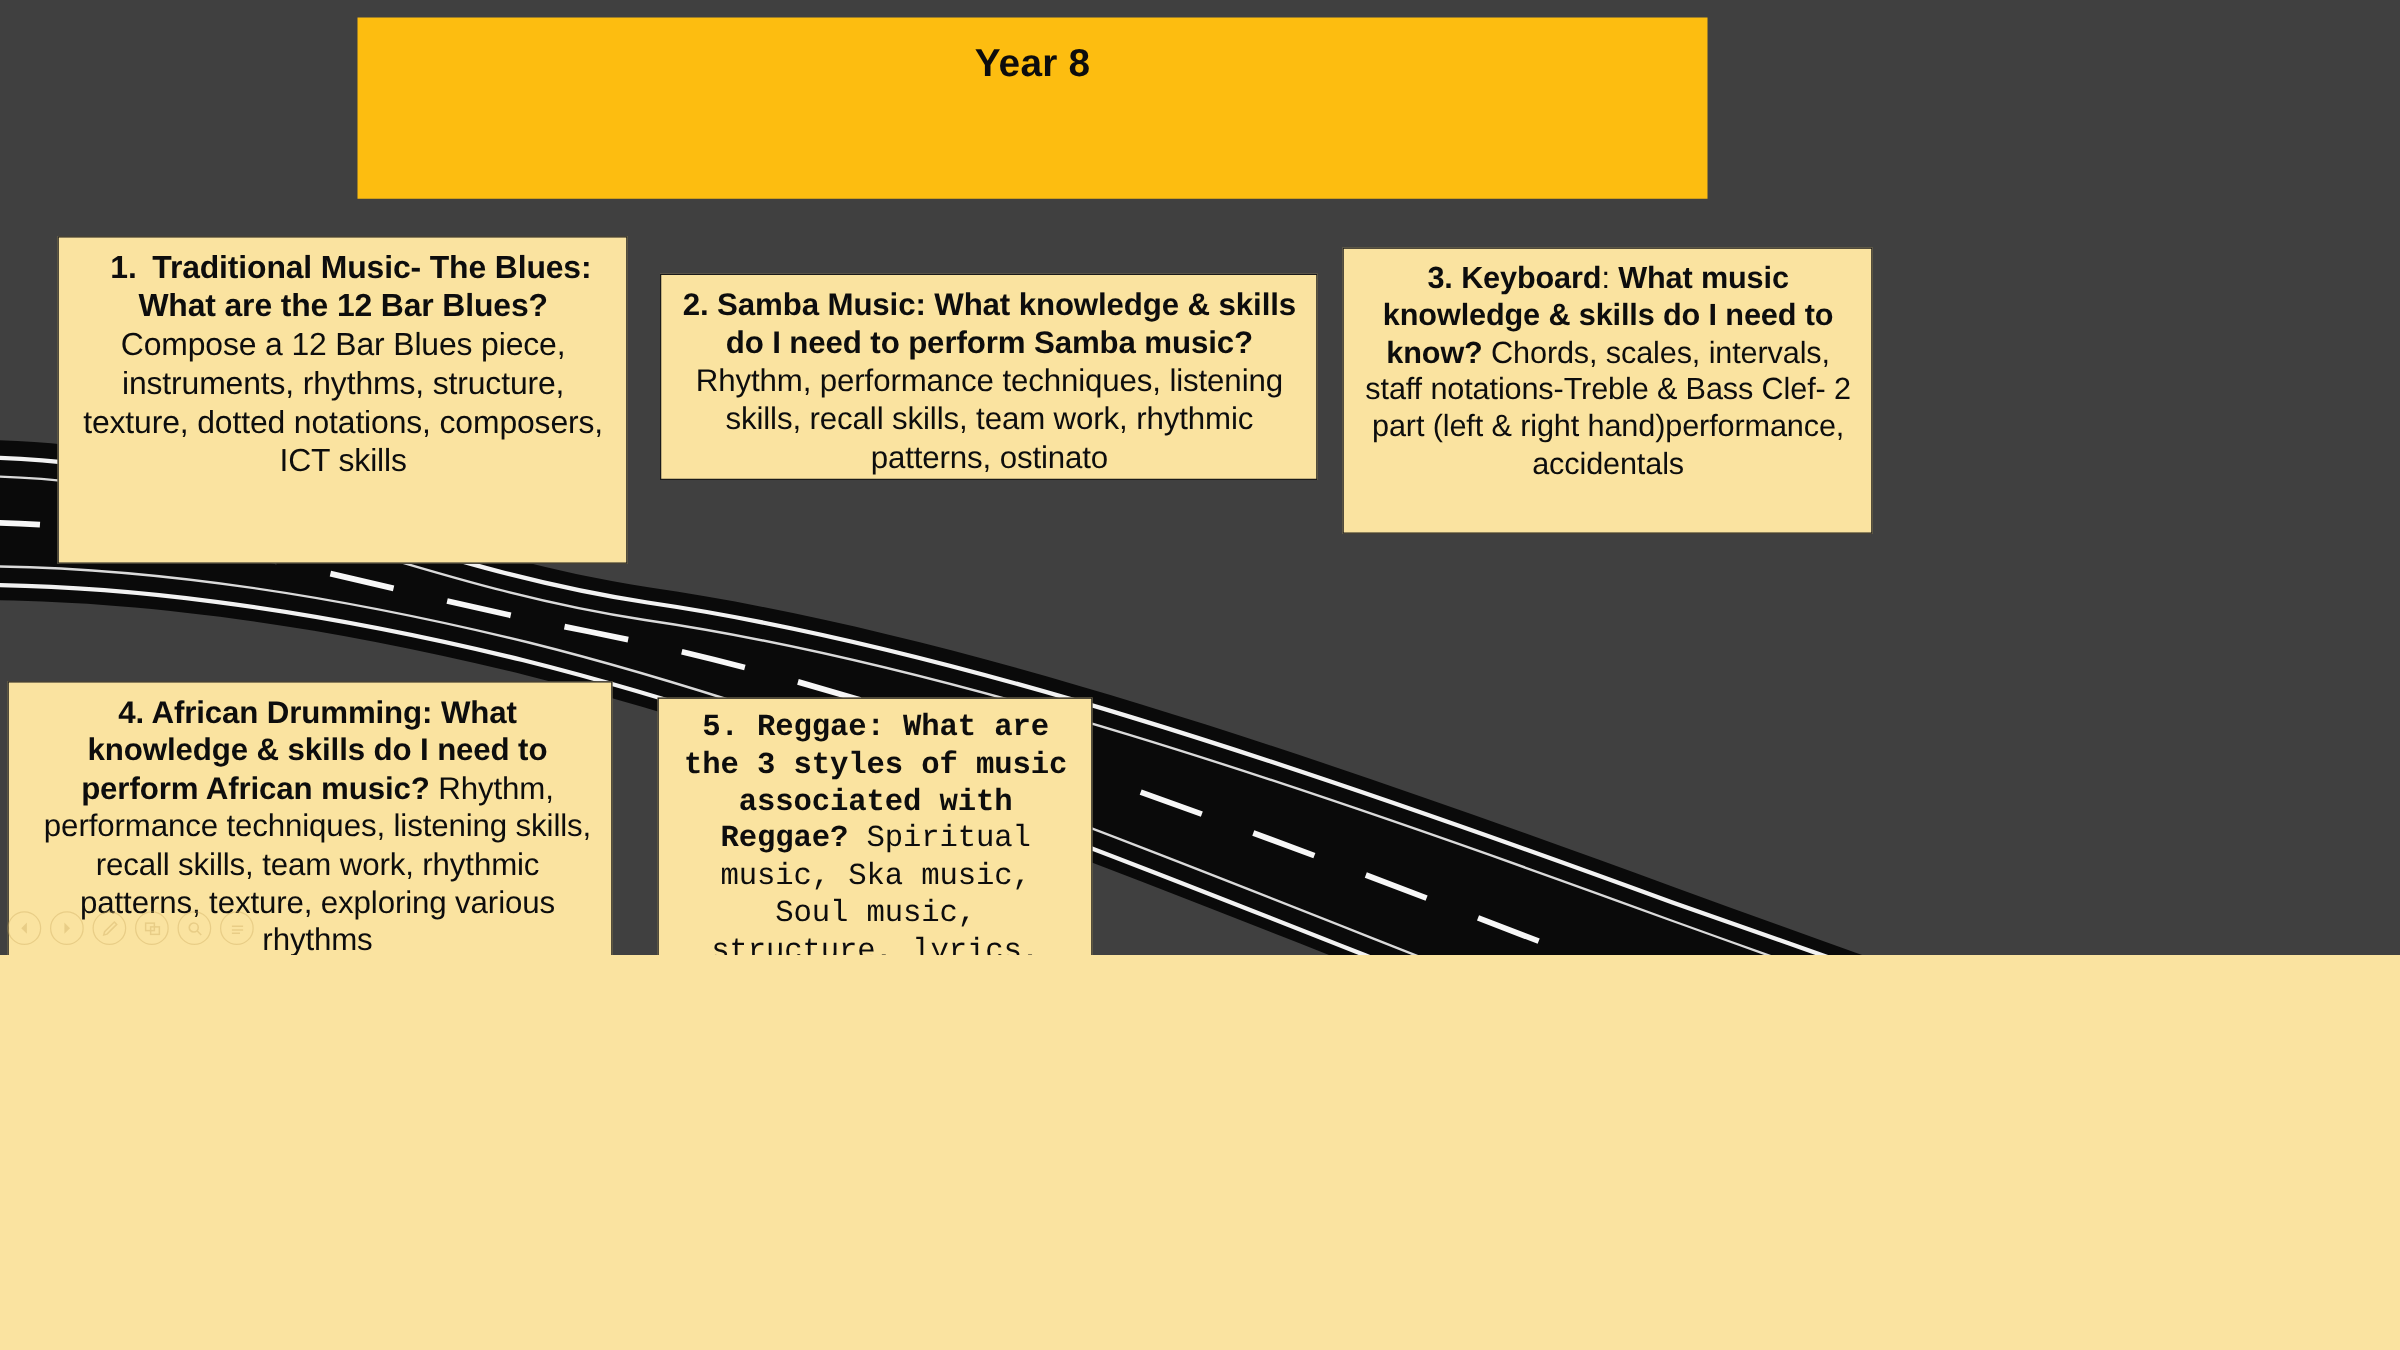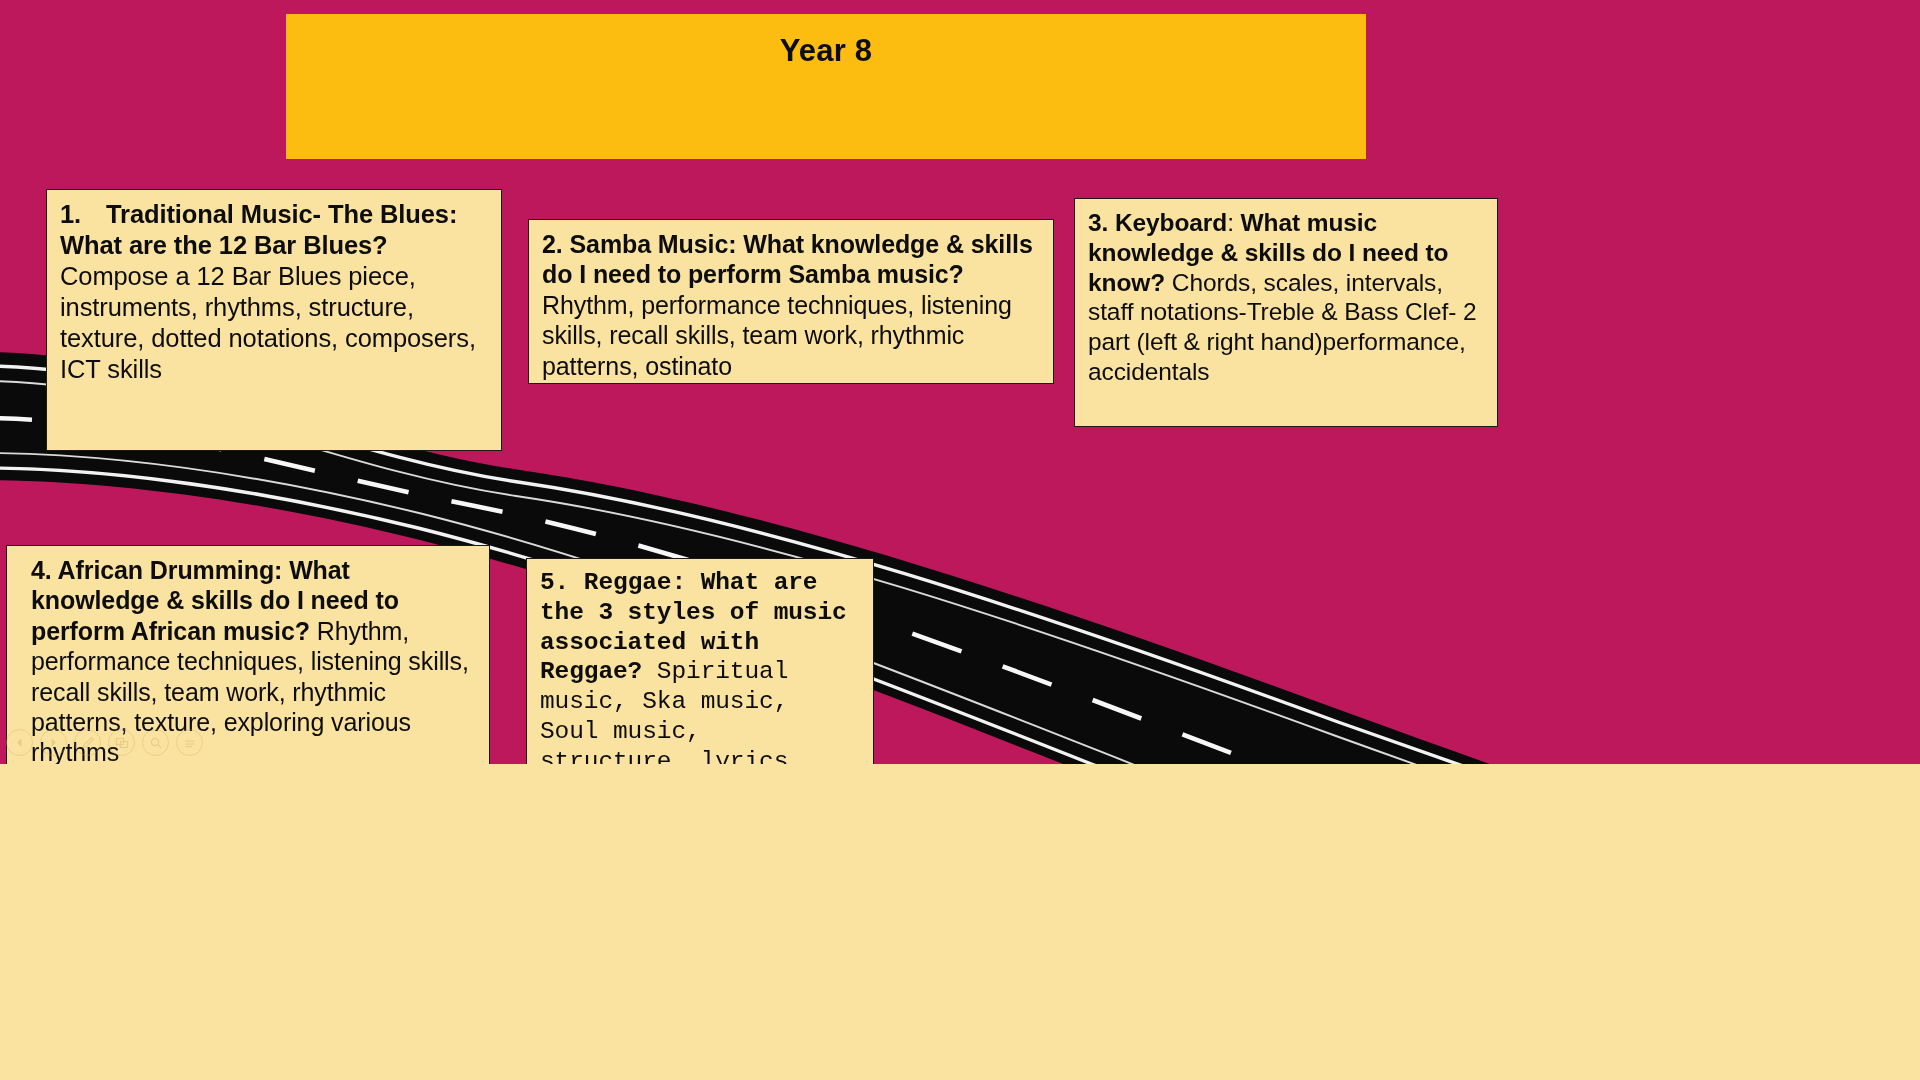--- a/index.html
+++ b/index.html
@@ -4,21 +4,21 @@
 <style>
   html, body {
     margin: 0;
     padding: 0;
     background: #FAE3A0;
   }
   #stage {
     position: relative;
     width: 1920px;
     height: 764px;
-    background: #be185d;
+    background: #404040;
     overflow: hidden;
     font-family: "Liberation Sans", sans-serif;
   }
 
   
   .road-layer {
     position: absolute;
     inset: 0;
     pointer-events: none;
   }
@@ -53,20 +53,21 @@
 
   
   .box {
     position: absolute;
     box-sizing: border-box;
     border: 1.6px solid #1a1a1a;
     background: #FAE3A0;
     padding: 9px 12px 8px 13px;
     color: #0d0d0d;
     line-height: 1.215;
+    text-align: center;
   }
   .box .t {
     font-size: 25.5px;
     letter-spacing: -0.1px;
   }
   .box b {
     font-weight: bold;
   }
 
   #box1 { left: 46px;   top: 189px; width: 456px; height: 262px; }

